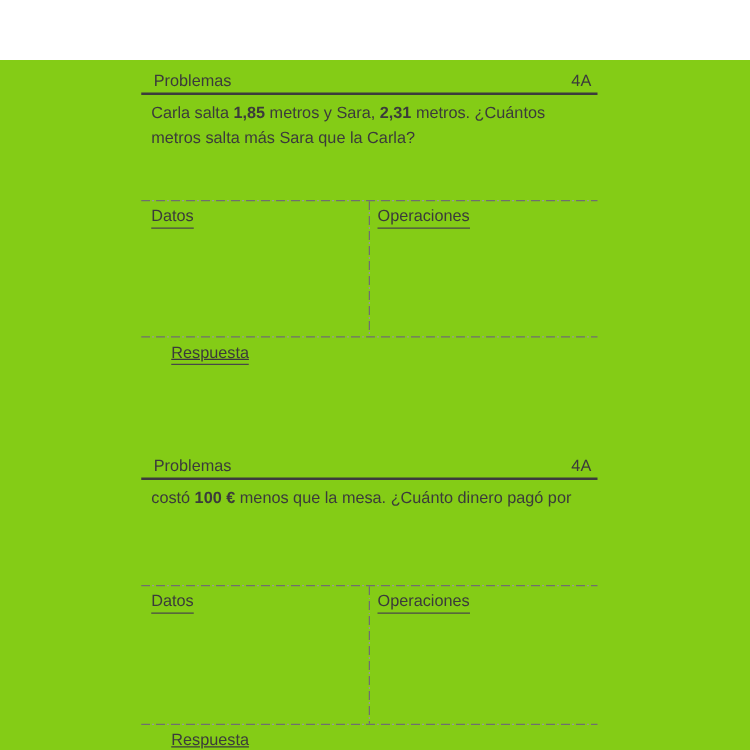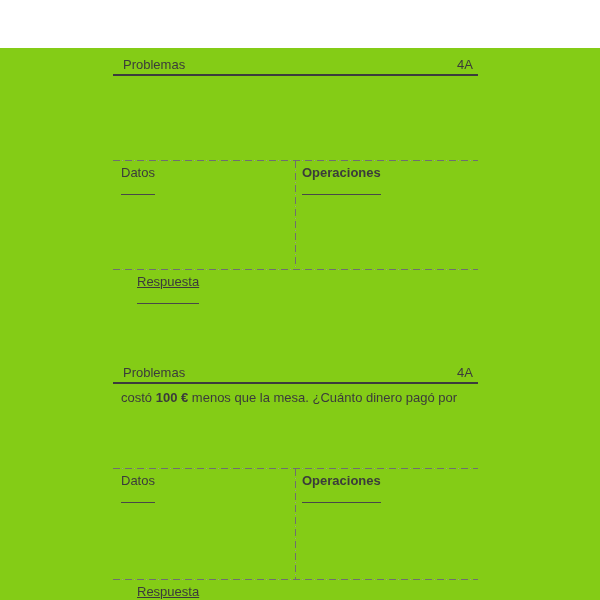--- a/index.html
+++ b/index.html
@@ -49,44 +49,48 @@
   .s1 .work { height: 110px; }
   .s2 .work { height: 112px; }
   .work .top-line { top: 0; }
   .work .bottom-line { bottom: 0; }
   .work .divider { left: 182px; top: 1px; bottom: 1px; }
 
   .label {
     display: inline-block;
     font-size: 13px; line-height: 14px;
     border-bottom: 1.5px solid #484848;
-    padding-bottom: 14px;
+    padding-bottom: 2px;
   }
   .datos { position: absolute; left: 8px; top: 6px; }
-  .ops   { position: absolute; left: 189px; top: 6px; font-weight: bold; }
+  .ops   { position: absolute; left: 189px; top: 6px; }
 
   .respuesta { position: absolute; left: 24px; text-decoration: underline; }
   .s1 .respuesta { top: 217px; }
   .s2 .respuesta { top: 219px; }
 
   .bottom-bar {
     position: absolute; left: 95px; top: 593px;
     width: 410px; height: 7px;
     background: #151515;
   }
 </style>
 </head>
 <body>
 
 <div class="canvas">
 
   <div class="section s1">
     <div class="card-header">
       <span>Problemas</span>
       <span>4A</span>
+    </div>
+    <div class="problem">
+      <div class="pline"><span>Carla salta </span><span class="b">1,85</span><span> metros y Sara, </span><span class="b">2,31</span><span> metros. ¿Cuántos</span></div>
+      <div class="pline"><span>metros salta más Sara que la Carla?</span></div>
     </div>
     <div class="work">
       <div class="hline top-line"></div>
       <div class="vline divider"></div>
       <span class="label datos">Datos</span>
       <span class="label ops">Operaciones</span>
       <div class="hline bottom-line"></div>
     </div>
     <span class="label respuesta">Respuesta</span>
   </div>

